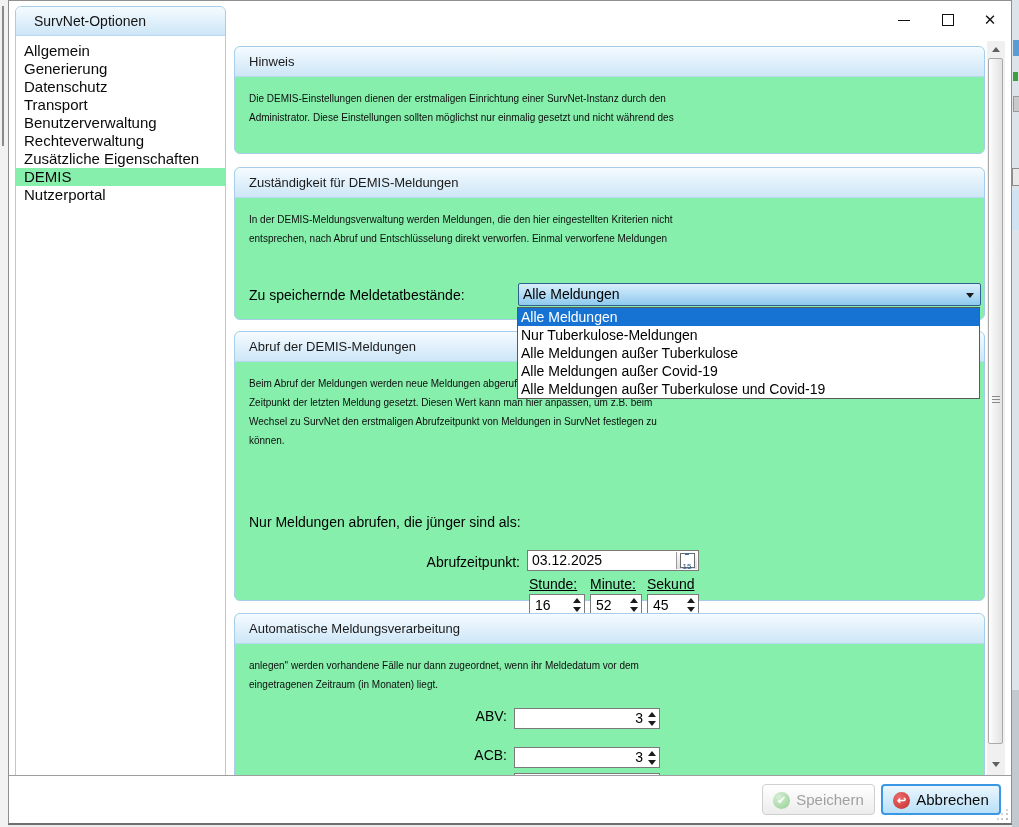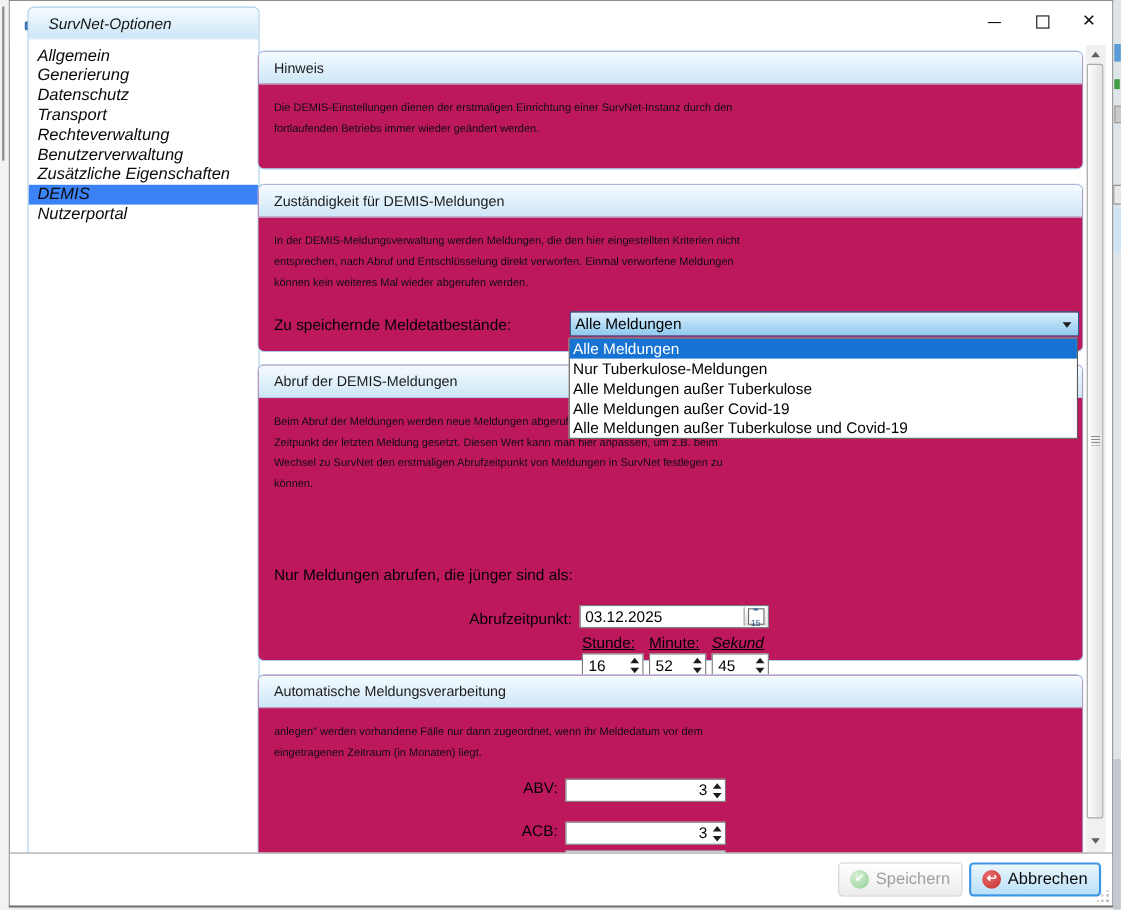--- a/index.html
+++ b/index.html
@@ -32,37 +32,37 @@
   .title-text{position:absolute;left:38px;top:13px;font-size:12px;color:#000;}
   .winbtn{position:absolute;top:4px;width:30px;height:30px;text-align:center;line-height:30px;font-size:14px;color:#111;cursor:default;}
   .btn-min{right:92px;}
   .btn-max{right:48px;}
   .btn-close{right:6px;font-size:15px;}
   .max-glyph{display:inline-block;width:10px;height:10px;border:1px solid #111;vertical-align:middle;margin-top:-3px;}
   .min-glyph{display:inline-block;width:12px;height:0;border-top:1px solid #111;vertical-align:middle;margin-top:-2px;}
 
   
   .sidebar{
-    position:absolute;left:16px;top:5px;width:211px;height:812px;
-    background:#fff;border:1px solid var(--section-border);border-radius:6px;box-sizing:border-box;overflow:hidden;font-style:italic;
+    position:absolute;left:6px;top:5px;width:211px;height:812px;
+    background:#fff;border:1px solid var(--section-border);border-radius:6px;box-sizing:border-box;overflow:hidden;
   }
   .sidebar-header{
     height:28px;line-height:28px;padding-left:18px;font-size:14px;color:#141414;
     background:linear-gradient(var(--header-grad-top),var(--header-grad-bottom));
     border-bottom:1px solid #b9d9ef;border-radius:5px 5px 0 0;
   }
   .sidebar-list{padding:6px 0 0 0;}
   .sidebar-item{font-size:15px;line-height:18px;padding:0 8px;color:#0a0a0a;cursor:default;white-space:nowrap;}
-  .sidebar-item.selected{background:#3b82f6;}
+  .sidebar-item.selected{background:#86efac;}
 
   
   .viewport{position:absolute;left:225px;top:40px;width:751px;height:736px;overflow:hidden;}
 
   .section{
-    position:absolute;left:0;width:751px;background:#be185d;
+    position:absolute;left:0;width:751px;background:#86efac;
     border:1px solid var(--section-border);border-radius:6px;box-sizing:border-box;
   }
   .section-header{
     height:29px;line-height:29px;padding-left:14px;font-size:13px;color:#1b1b1b;
     background:linear-gradient(var(--header-grad-top),var(--header-grad-bottom));
     border-bottom:1px solid #b9d9ef;border-radius:5px 5px 0 0;
   }
   .section-body{padding:12px 30px 0 14px;font-size:10px;color:#0d0d0d;}
   .bodyline{line-height:19px;white-space:nowrap;}
 
@@ -102,21 +102,21 @@
   }
   .cal-btn{
     position:absolute;right:1px;top:1px;width:20px;height:17px;
     background:linear-gradient(#fdfdfd,#dcdcdc);border-left:1px solid #9a9a9a;text-align:center;cursor:default;margin-left:21px;
   }
   .cal-icon{display:inline-block;width:13px;height:13px;border:1px solid #6a6a6a;background:#fff;position:relative;margin-top:1px;}
   .cal-icon .dot{position:absolute;left:4px;top:-1px;width:4px;height:2px;background:#3a6ea5;}
   .cal-icon .num{position:absolute;left:0;top:3px;width:13px;text-align:center;font-size:8px;color:#1a4f8a;}
   .time-headers{position:absolute;left:294px;top:214px;font-size:14px;}
   .th-col{display:inline-block;text-decoration:underline;}
-  .th-1{width:61px;} .th-2{width:57px;} .th-3{width:52px;font-style:italic;}
+  .th-1{width:61px;} .th-2{width:57px;} .th-3{width:52px;}
   .spinbox{
     position:absolute;top:232px;height:22px;box-sizing:border-box;border:1px solid #7a7a7a;background:#fff;
     font-size:14px;line-height:20px;padding-left:5px;
   }
   .sb-1{left:294px;width:56px;} .sb-2{left:355px;width:52px;} .sb-3{left:412px;width:52px;}
 
   .spin{position:absolute;right:2px;top:2px;width:9px;height:16px;}
   .spin .up,.spin .dn{position:absolute;left:0;width:0;height:0;border-left:4px solid transparent;border-right:4px solid transparent;}
   .spin .up{top:1px;border-bottom:5px solid #1c1c1c;}
   .spin .dn{bottom:1px;border-top:5px solid #1c1c1c;}
@@ -197,44 +197,43 @@
     <div class="winbtn btn-close"><span>✕</span></div>
   </div>
 
   <div class="sidebar">
     <div class="sidebar-header">SurvNet-Optionen</div>
     <div class="sidebar-list">
       <div class="sidebar-item">Allgemein</div>
       <div class="sidebar-item">Generierung</div>
       <div class="sidebar-item">Datenschutz</div>
       <div class="sidebar-item">Transport</div>
+      <div class="sidebar-item">Benutzerverwaltung</div>
       <div class="sidebar-item">Rechteverwaltung</div>
-      <div class="sidebar-item">Benutzerverwaltung</div>
       <div class="sidebar-item">Zusätzliche Eigenschaften</div>
       <div class="sidebar-item selected">DEMIS</div>
       <div class="sidebar-item">Nutzerportal</div>
     </div>
   </div>
 
   <div class="viewport">
 
     <div class="section" id="sec-hinweis">
       <div class="section-header">Hinweis</div>
       <div class="section-body">
         <div class="bodyline">Die DEMIS-Einstellungen dienen der erstmaligen Einrichtung einer SurvNet-Instanz durch den</div>
-        <div class="bodyline">fortlaufenden Betriebs immer wieder geändert werden.</div>
+        <div class="bodyline">Administrator. Diese Einstellungen sollten möglichst nur einmalig gesetzt und nicht während des</div>
       </div>
     </div>
 
     <div class="section" id="sec-zustaendigkeit">
       <div class="section-header">Zuständigkeit für DEMIS-Meldungen</div>
       <div class="section-body">
         <div class="bodyline">In der DEMIS-Meldungsverwaltung werden Meldungen, die den hier eingestellten Kriterien nicht</div>
         <div class="bodyline">entsprechen, nach Abruf und Entschlüsselung direkt verworfen. Einmal verworfene Meldungen</div>
-        <div class="bodyline">können kein weiteres Mal wieder abgerufen werden.</div>
       </div>
       <div class="z-label">Zu speichernde Meldetatbestände:</div>
       <div class="combo">
         <span>Alle Meldungen</span>
         <span class="combo-arrow"></span>
       </div>
     </div>
 
     <div class="section" id="sec-abruf">
       <div class="section-header">Abruf der DEMIS-Meldungen</div>

